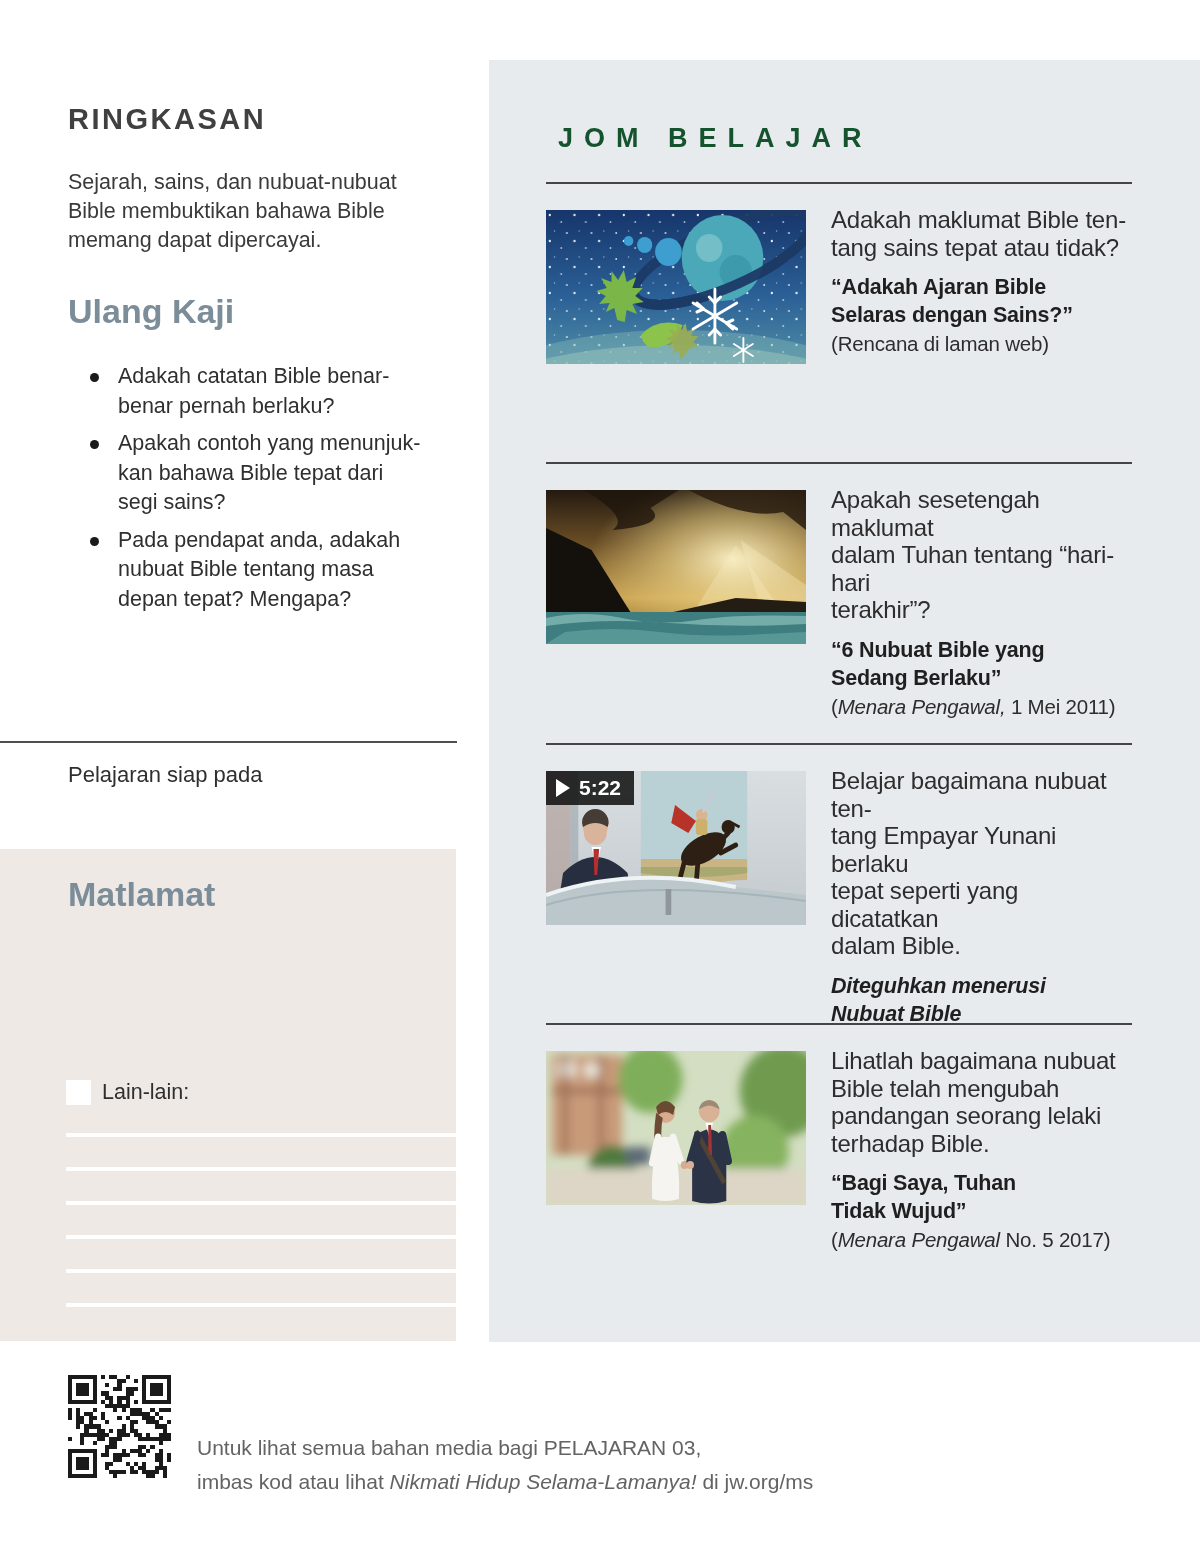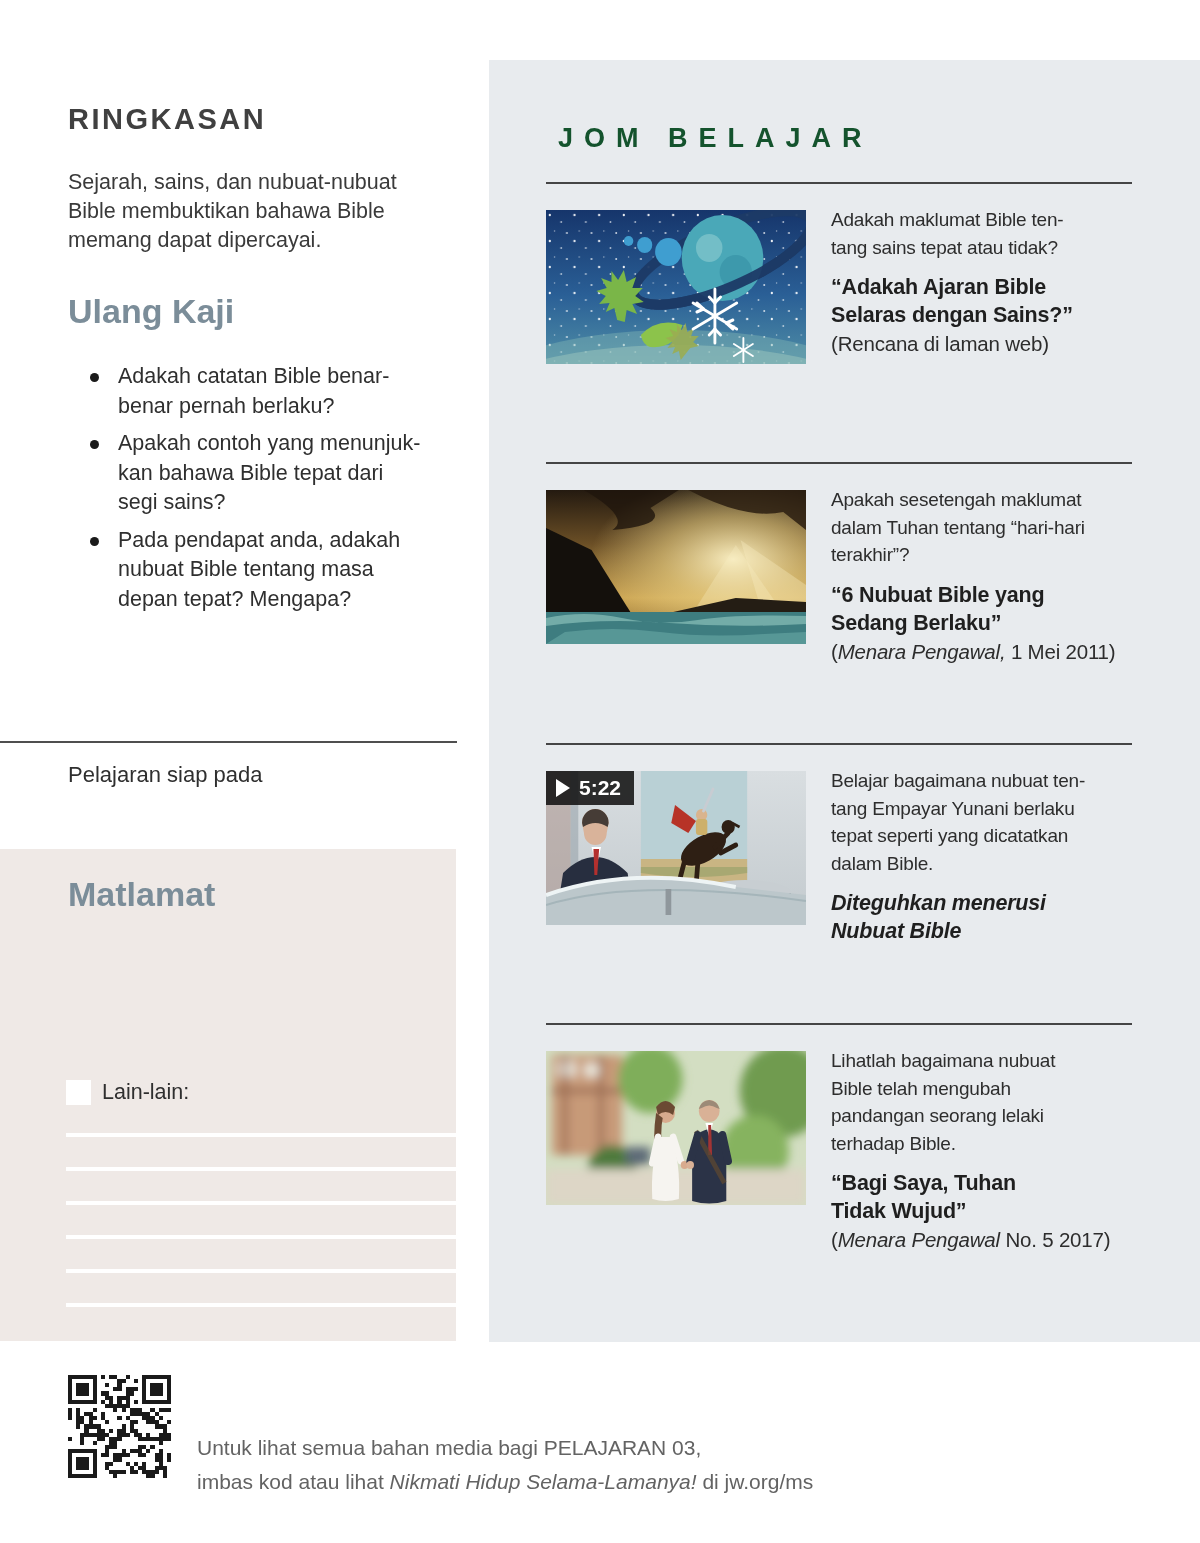--- a/index.html
+++ b/index.html
@@ -29,21 +29,21 @@
 
   
   .jom-panel{left:489px;top:60px;width:711px;height:1282px;background:#e8ebee;}
   .jom-title{position:absolute;left:56px;top:50px;font-size:27px;font-weight:bold;letter-spacing:11px;color:#14532d;margin:13px;}
   .jb-item{position:absolute;left:57px;width:586px;}
   .jb-item hr{border:none;border-top:2px solid #454545;margin:0;}
   .jb-row{display:flex;gap:25px;margin-top:26px;align-items:flex-start;}
   .thumb{position:relative;flex:none;width:260px;height:154px;overflow:hidden;}
   .thumb svg{display:block;width:100%;height:100%;}
   .jb-txt{width:300px;padding-top:0;}
-  .jb-desc{margin:-4px 0 12px;font-size:19px;line-height:27.5px;letter-spacing:-0.2px;color:#2d2d2d;}
+  .jb-desc{margin:-4px 0 12px;font-size:24px;line-height:27.5px;letter-spacing:-0.2px;color:#2d2d2d;}
   .jb-title{margin:0;font-size:21.5px;line-height:28px;letter-spacing:-0.2px;font-weight:bold;color:#1f1f1f;}
   .jb-title.italic{font-style:italic;}
   .jb-source{margin:1px 0 0;font-size:20.5px;line-height:28px;letter-spacing:-0.2px;color:#2d2d2d;}
   .badge{position:absolute;top:0;left:0;display:flex;align-items:center;gap:9px;background:rgba(17,17,17,0.87);color:#fff;padding:5px 13px 5px 10px;font-size:21px;font-weight:bold;}
   .play{width:0;height:0;border-left:14px solid #fff;border-top:9px solid transparent;border-bottom:9px solid transparent;}
 
   
   .qr{left:68px;top:1375px;width:103px;height:103px;}
   .footer-text{left:197px;top:1431px;font-size:21px;line-height:34px;color:#636363;margin:0;}
   .footer-text i{font-style:italic;}

